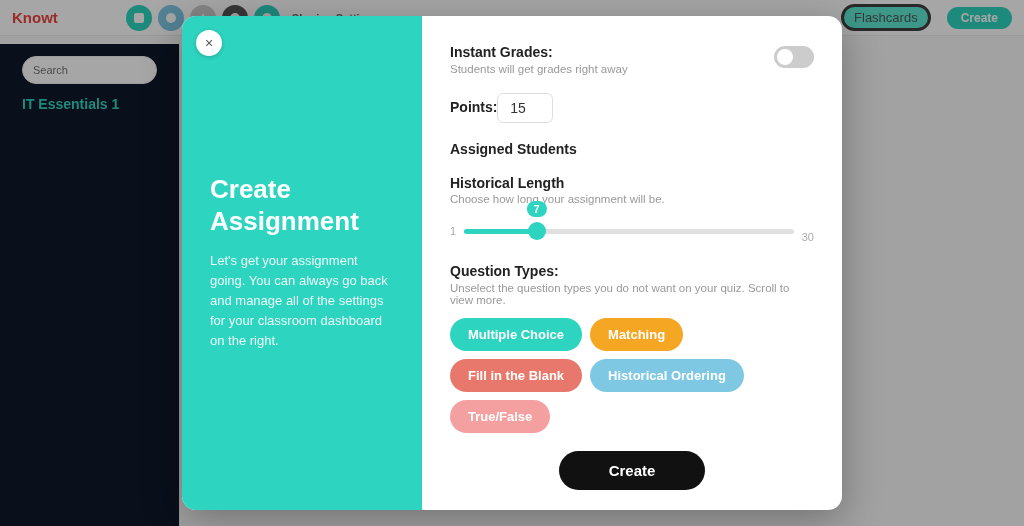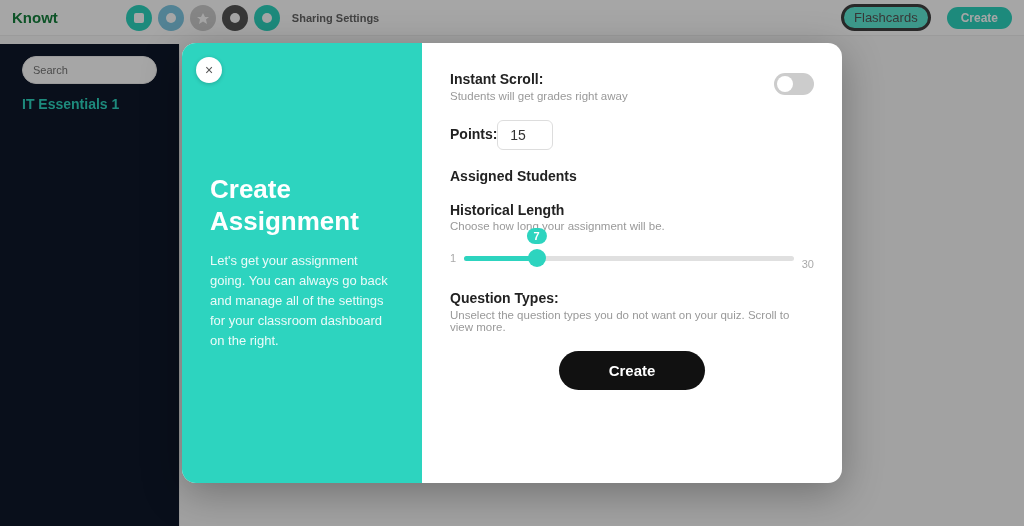--- a/index.html
+++ b/index.html
@@ -29,21 +29,21 @@
       display: flex;
       align-items: center;
       padding: 0 12px;
       gap: 8px;
       z-index: 1;
     }
 
     .bg-logo {
       font-weight: bold;
       font-size: 15px;
-      color: #15803d;
+      color: #ef4444;
     }
 
     .bg-topbar-icons {
       display: flex;
       align-items: center;
       gap: 6px;
       margin-left: 60px;
     }
 
     .bg-icon-circle {
@@ -459,21 +459,21 @@
 
     <div class="modal-left">
       <h2 class="modal-left-title">Create Assignment</h2>
       <p class="modal-left-desc">Let's get your assignment going. You can always go back and manage all of the settings for your classroom dashboard on the right.</p>
     </div>
 
     <div class="modal-right">
 
       <div class="toggle-row">
         <div>
-          <div class="form-label">Instant Scroll:</div>
+          <div class="form-label">Instant Grades:</div>
           <div class="form-sublabel">Students will get grades right away</div>
         </div>
         <div class="toggle"></div>
       </div>
 
       <div class="points-row">
         <span class="form-label">Points:</span>
         <input class="points-input" type="number" value="15" style="">
       </div>
 
@@ -491,20 +491,37 @@
             <div class="slider-tooltip">7</div>
             <div class="slider-thumb"></div>
           </div>
           <span class="slider-max">30</span>
         </div>
       </div>
 
       <div class="form-row">
         <div class="qt-label">Question Types:</div>
         <div class="qt-sublabel">Unselect the question types you do not want on your quiz. Scroll to view more.</div>
+        <div class="qt-buttons">
+          <button class="qt-btn multiple-choice">
+            <span>Multiple Choice</span>
+          </button>
+          <button class="qt-btn matching">
+            <span>Matching</span>
+          </button>
+          <button class="qt-btn fill-in-blank">
+            <span>Fill in the Blank</span>
+          </button>
+          <button class="qt-btn historical-ordering">
+            <span>Historical Ordering</span>
+          </button>
+          <button class="qt-btn true-false">
+            <span>True/False</span>
+          </button>
+        </div>
       </div>
 
       <div class="create-btn-row">
         <button class="create-btn">Create</button>
       </div>
 
     </div>
   </div>
 </div>
 

